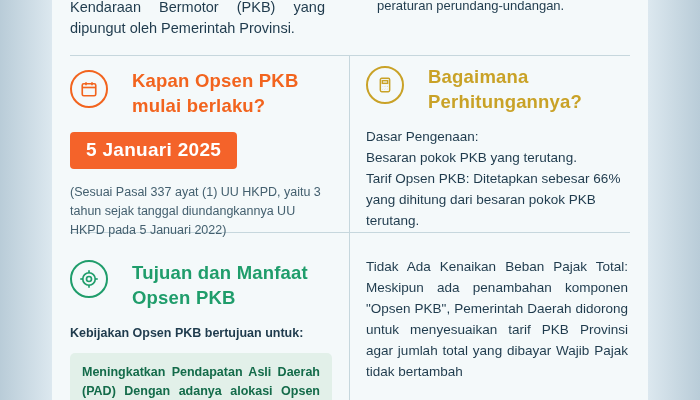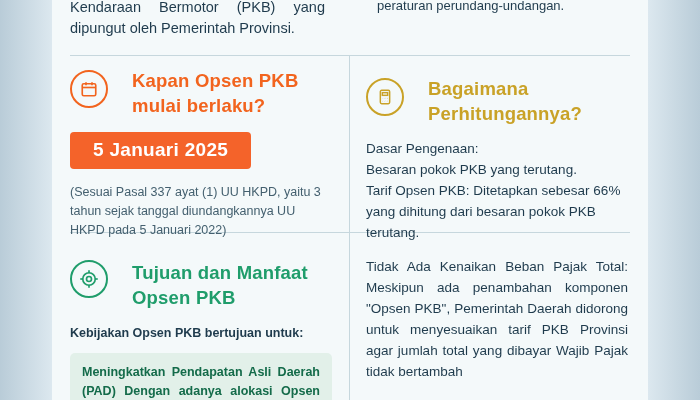--- a/index.html
+++ b/index.html
@@ -86,21 +86,21 @@
     width: 1px;
     background: #c6d7dd;
   }
   .vdivider.v1 { top: 56px; height: 176px; }
   .vdivider.v2 { top: 233px; height: 167px; }
 
   .cell {
     position: absolute;
   }
   .cell.c1 { left: 70px;  top: 68px;  width: 262px; }
-  .cell.c2 { left: 366px; top: 76px;  width: 262px; }
+  .cell.c2 { left: 366px; top: 64px;  width: 262px; }
   .cell.c3 { left: 70px;  top: 244px; width: 262px; }
   .cell.c4 { left: 366px; top: 244px; width: 262px; }
 
   .head {
     display: flex;
     align-items: flex-start;
     gap: 24px;
   }
   .icon-wrap {
     flex: 0 0 auto;
@@ -125,21 +125,21 @@
     letter-spacing: .2px;
   }
   .t-orange { color: #f2641e; }
   .t-gold   { color: #c9a227; }
   .t-green  { color: #1f9d6b; margin-top: 16px; }
   .t-red    { color: #e0352b; }
 
   .badge {
     display: inline-block;
     margin: 14px 0 0 0;
-    padding: 7px 23px 8px;
+    padding: 7px 16px 8px;
     background: #f4632a;
     color: #ffffff;
     font-size: 19px;
     font-weight: bold;
     border-radius: 4px;
     letter-spacing: .3px;
   }
   .note {
     margin-top: 14px;
     font-size: 12.5px;

